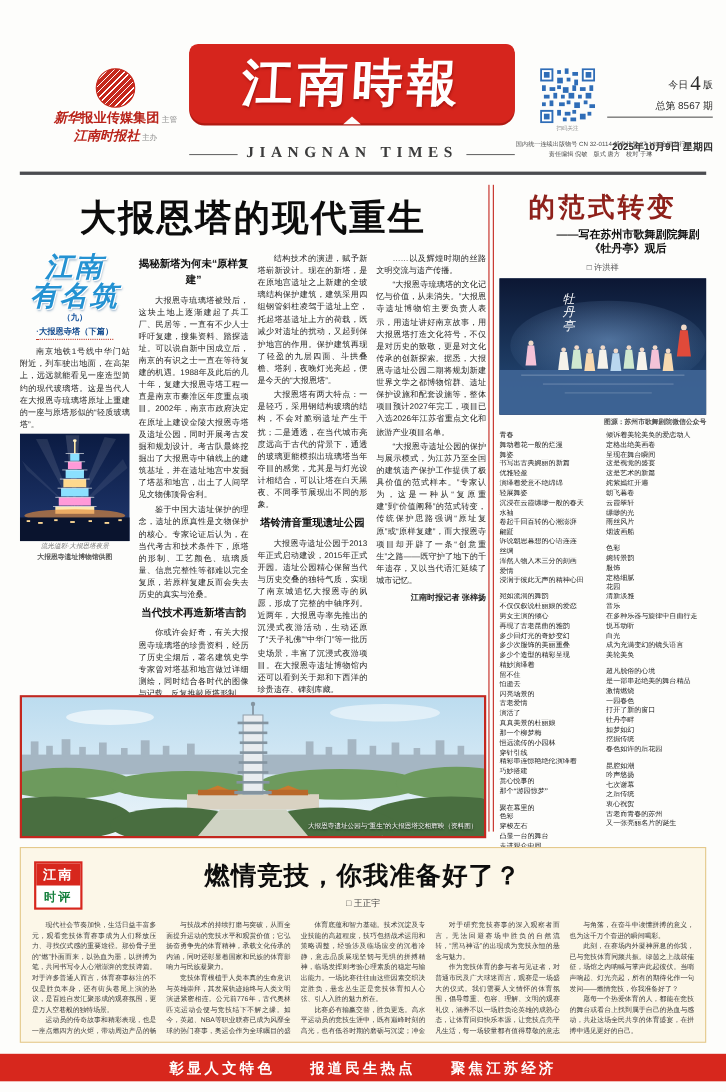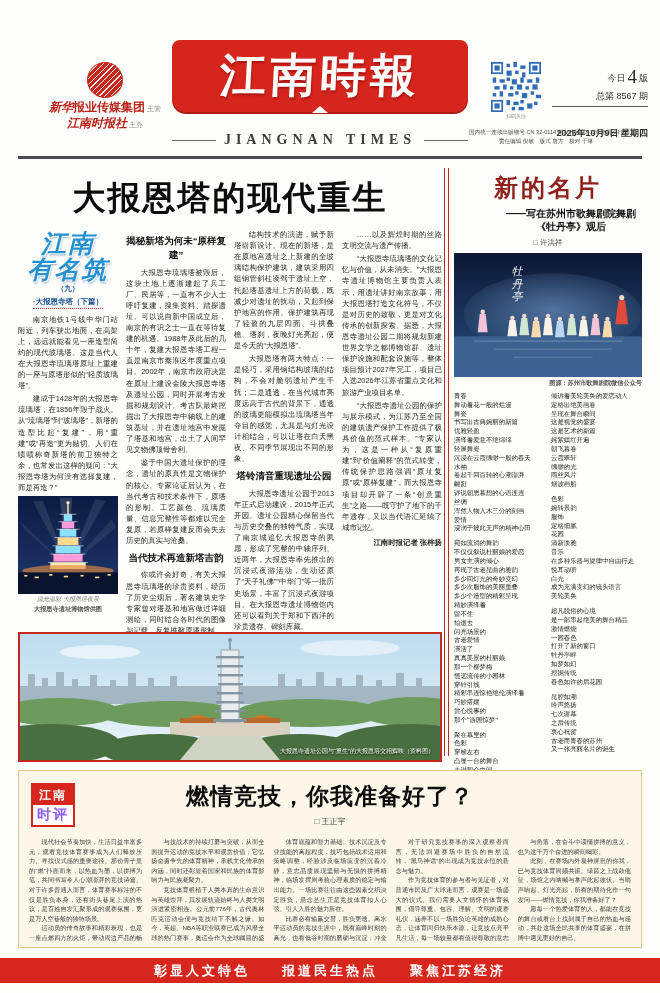--- a/index.html
+++ b/index.html
@@ -87,21 +87,21 @@
     margin-left:28%;text-align:justify;}
 
   
   .opinion{position:absolute;top:770px;left:18px;width:624px;height:178px;box-sizing:border-box;
     background:#fcf7e8;border:1px solid #e4c98c;padding:8px 10px 6px;}
   .op-head{position:relative;height:50px;}
   .op-badge{position:absolute;left:2px;top:2px;width:44px;height:44px;border:2px solid #d7271d;
     box-sizing:border-box;display:flex;flex-direction:column;background:#fff;}
   .op-badge .t{flex:1;background:#d7271d;color:#fff;font-weight:bold;font-size:12px;
     display:flex;align-items:center;justify-content:center;letter-spacing:2px;}
-  .op-badge .b{flex:1;color:#8b5cf6;font-weight:bold;font-size:14px;
+  .op-badge .b{flex:1;color:#15803d;font-weight:bold;font-size:11px;
     display:flex;align-items:center;justify-content:center;letter-spacing:2px;}
   .op-title{text-align:center;font-size:23px;font-weight:900;color:#0d0d0d;letter-spacing:1px;margin-top:2px;}
   .op-author{text-align:center;font-size:8px;color:#444;margin-top:4px;}
   .op-cols{display:flex;gap:9px;height:104px;overflow:hidden;margin-top:6px;}
   .op-col{flex:1 1 0;min-width:0;font-size:6.2px;line-height:1.55;text-align:justify;color:#3a3a3a;overflow:hidden;}
   .op-col .col-para{text-indent:2em;margin:0;}
 
   
   .bottom-banner{position:absolute;top:958px;left:0;width:660px;height:25px;background:#d7271d;
     color:#fff;font-size:13px;font-weight:bold;letter-spacing:3px;
@@ -193,21 +193,20 @@
   <div class="lead-cols">
     <div class="lead-col">
       <div class="badge">
         <div class="b1">江南</div>
         <div class="b2">有名筑</div>
         <span class="issue-tag">（九）</span>
         <span class="series-label">·大报恩寺塔（下篇）</span>
       </div>
       <div>
           <div class="col-para">南京地铁1号线中华门站附近，列车驶出地面，在高架上，远远就能看见一座造型简约的现代玻璃塔。这是当代人在大报恩寺琉璃塔原址上重建的一座与原塔形似的“轻质玻璃塔”。</div>
-          <div class="col-para">建成于1428年的大报恩寺琉璃塔，在1856年毁于战火。从“琉璃塔”到“玻璃塔”，新塔的造型比起“复建”，用“重建”或“再造”更为贴切。人们在啧啧称奇新塔的前卫独特之余，也常发出这样的疑问：“大报恩寺塔为何没有选择复建，而是再造？”</div>
         </div>
       <div class="night-photo">
         <svg viewBox="0 0 96 118" preserveAspectRatio="none">
           <defs>
             <linearGradient id="nsky" x1="0" y1="0" x2="0" y2="1">
               <stop offset="0" stop-color="#0b1b42"></stop>
                 <stop offset="1" stop-color="#20386f"></stop>
             </linearGradient>
           </defs>
           <rect width="96" height="118" fill="url(#nsky)"></rect>
@@ -334,21 +333,21 @@
       </g>
       <path d="M180 102 L240 102 L260 126 L160 126 Z" fill="#cfd3c3"></path>
     </svg>
     <div class="mp-cap">大报恩寺遗址公园与“重生”的大报恩塔交相辉映（资料图）</div>
   </div>
 </div>
 
 <div class="v-rule"></div>
 
 <div class="side">
-  <div class="side-title">新的名片</div>
+  <div class="side-title">的范式转变</div>
   <div class="side-sub">——写在苏州市歌舞剧院舞剧《牡丹亭》观后</div>
   <div class="side-author">□ 许洪祥</div>
   <div class="stage-photo">
     <svg viewBox="0 0 190 122" preserveAspectRatio="none">
       <defs>
         <linearGradient id="stg" x1="0" y1="0" x2="0" y2="1">
           <stop offset="0" stop-color="#0c1733"></stop>
             <stop offset="1" stop-color="#27507f"></stop>
         </linearGradient>
         <radialGradient id="glow" cx="0.5" cy="0.45" r="0.6">

